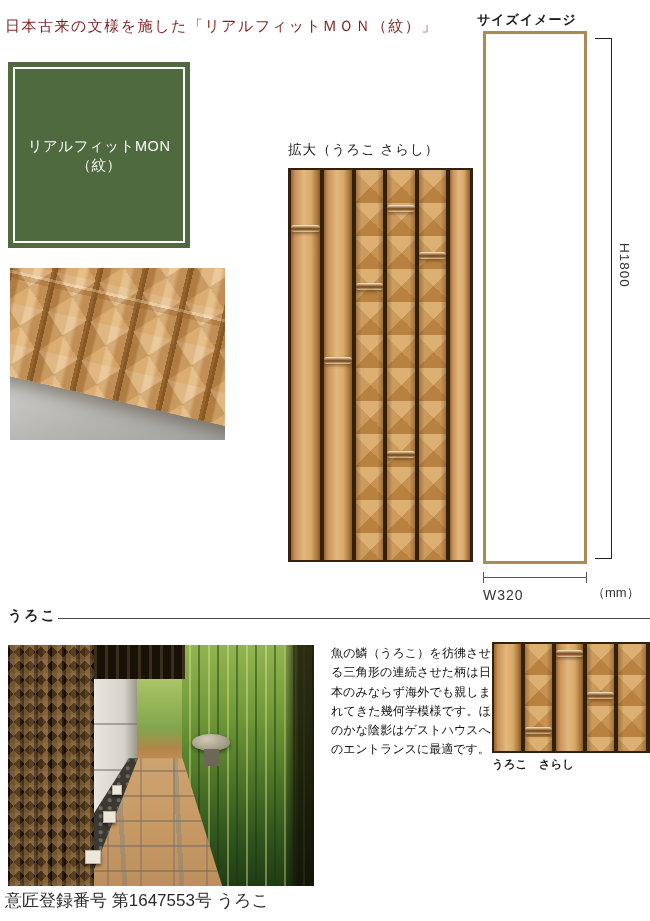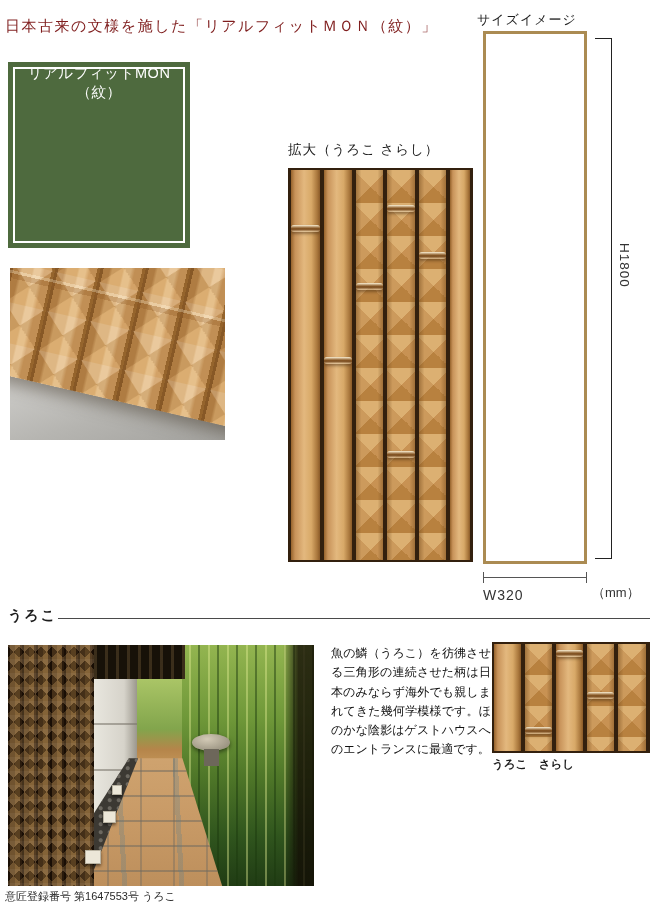--- a/index.html
+++ b/index.html
@@ -4,33 +4,33 @@
 <style>
   html,body{margin:0;padding:0;background:#ffffff;}
   .page{
     position:relative;width:650px;height:921px;background:#ffffff;overflow:hidden;
     font-family:"Liberation Sans","DejaVu Sans",sans-serif;color:#1a1a1a;
   }
   
   .page-title{position:absolute;left:5px;top:17px;font-size:15px;letter-spacing:1.5px;color:#7f1d1d;}
 
   
-  .size-title{position:absolute;left:477px;top:11px;font-size:13px;letter-spacing:1px;color:#1c1c1c;}
+  .size-title{position:absolute;left:477px;top:11px;font-size:13px;letter-spacing:1px;color:#1c1c1c;font-weight:bold;}
   .size-rect{position:absolute;left:483px;top:31px;width:104px;height:533px;border:3px solid #ab8b52;box-sizing:border-box;background:#ffffff;}
   .vdim{position:absolute;left:595px;top:38px;width:17px;height:521px;border-top:1px solid #222;border-right:1px solid #222;border-bottom:1px solid #222;box-sizing:border-box;}
   .h-label{position:absolute;left:632px;top:243px;font-size:13.5px;color:#333;transform:rotate(90deg);transform-origin:top left;white-space:nowrap;letter-spacing:1px;}
   .hdim{position:absolute;left:483px;top:572px;width:104px;height:11px;border-left:1px solid #555;border-right:1px solid #555;box-sizing:border-box;}
   .hdim::after{content:'';position:absolute;left:0;right:0;top:5px;border-top:1px solid #555;}
   .w-label{position:absolute;left:483px;top:587px;width:104px;text-align:left;font-size:14px;color:#333;letter-spacing:1px;}
   .unit-label{position:absolute;left:592px;top:584px;font-size:13px;color:#333;text-align:right;}
 
   
   .info-box{position:absolute;left:8px;top:62px;width:182px;height:186px;background:#4e6a3e;box-sizing:border-box;}
   .info-box::before{content:'';position:absolute;inset:5px;border:2px solid #ffffff;pointer-events:none;}
-  .info-box-inner{position:absolute;inset:0;display:flex;flex-direction:row;justify-content:center;gap:14px;text-align:center;color:#ffffff;font-size:14.5px;letter-spacing:.5px;padding-top:2px;}
+  .info-box-inner{position:absolute;inset:0;display:flex;flex-direction:column;justify-content:center;gap:14px;text-align:center;color:#ffffff;font-size:14.5px;letter-spacing:.5px;padding-top:2px;}
 
   
   .angle-photo{position:absolute;left:10px;top:268px;width:215px;height:172px;overflow:hidden;
     background:linear-gradient(160deg,#dedddb 0%,#d2d1ce 40%,#b6b5b1 72%,#a3a29e 100%);}
   .angle-slats{position:absolute;left:-70px;top:-260px;width:390px;height:392px;transform:rotate(13deg);
     background:
       repeating-linear-gradient(0deg, rgba(0,0,0,0) 0 96px, rgba(150,95,40,.35) 96px 101px, rgba(255,240,210,.35) 101px 104px, rgba(0,0,0,0) 104px 210px),
       repeating-linear-gradient(90deg,#8a5a28 0 3px,#b9854a 3px 9px,#d8a96c 12px 22px,#e6bf8a 24px 30px,#cf9c60 34px 41px,#9a6930 41px 44px);
     box-shadow:0 7px 16px rgba(70,60,45,.5);}
   .angle-slats::after{content:'';position:absolute;inset:0;opacity:.16;
@@ -95,21 +95,21 @@
   .cube2{left:31%;top:69%;width:11px;height:10px;}
   .cube3{left:34%;top:58%;width:8px;height:8px;}
 
   
   .uroko-desc{position:absolute;left:331px;top:644px;width:160px;font-size:12px;line-height:19.3px;color:#111;text-align:justify;}
   .sample{position:absolute;left:492px;top:642px;width:158px;height:111px;background:#33200e;display:flex;gap:4px;padding:2px 0 2px 2px;box-sizing:border-box;overflow:hidden;}
   .sample .slat.pattern{background-size:100% 100%,28px 31px;}
   .sample-caption{position:absolute;left:492px;top:757px;font-size:11.5px;font-weight:bold;color:#1c1c1c;}
 
   
-  .registration{position:absolute;left:5px;top:889px;font-size:11px;color:#2a2a2a;}
+  .registration{position:absolute;left:5px;top:889px;font-size:17px;color:#2a2a2a;}
 </style>
 </head>
 <body>
 
 <div class="page">
 
   <div class="page-title">日本古来の文様を施した「リアルフィットＭＯＮ（紋）」</div>
 
   <div class="size-title">サイズイメージ</div>
   <div class="size-rect"></div>

